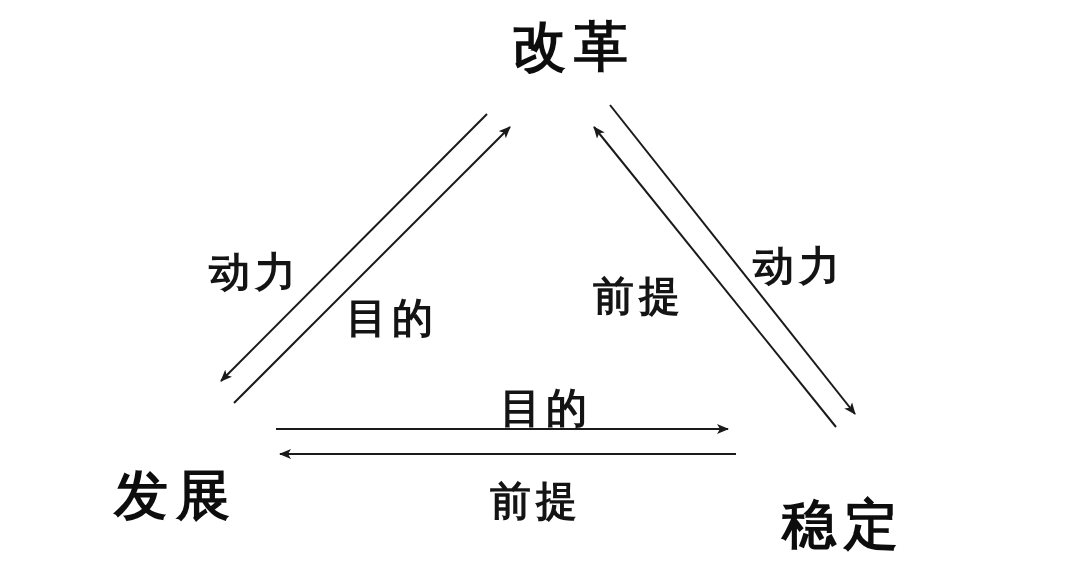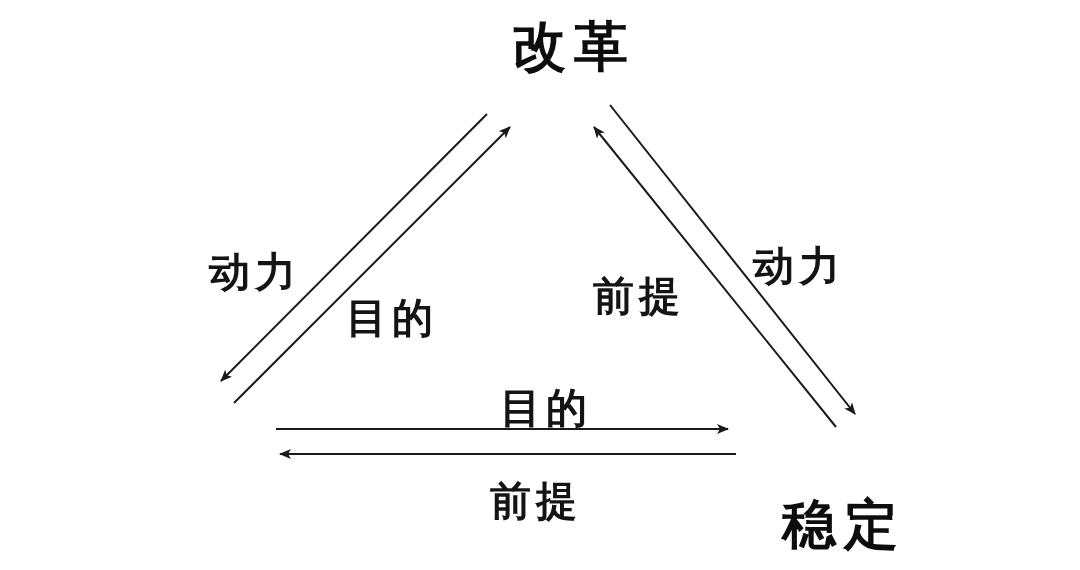--- a/index.html
+++ b/index.html
@@ -57,20 +57,21 @@
         <line x1="234" y1="403" x2="510" y2="127" stroke="#1a1a1a" stroke-width="2" marker-end="url(#arrowhead)"></line>
         <line x1="836" y1="427" x2="594" y2="127" stroke="#1a1a1a" stroke-width="2" marker-end="url(#arrowhead)"></line>
         <line x1="610" y1="105" x2="855" y2="414" stroke="#1a1a1a" stroke-width="2" marker-end="url(#arrowhead)"></line>
         <line x1="276" y1="429" x2="728" y2="429" stroke="#1a1a1a" stroke-width="2" marker-end="url(#arrowhead)"></line>
         <line x1="736" y1="454" x2="280" y2="454" stroke="#1a1a1a" stroke-width="2" marker-end="url(#arrowhead)"></line>
       </g>
   </svg>
 
   <div class="node-label" style="left:574px; top:47px;">改革</div>
 
+  <div class="node-label" style="left:176px; top:496px;">发展</div>
 
   <div class="node-label" style="left:844px; top:481px;margin-top:44px;">稳定</div>
 
   <div class="edge-label" style="left:255px; top:272px;">动力</div>
 
   <div class="edge-label" style="left:392px; top:318px;">目的</div>
 
   <div class="edge-label" style="left:639px; top:296px;">前提</div>
 
   <div class="edge-label" style="left:799px; top:266px;">动力</div>

